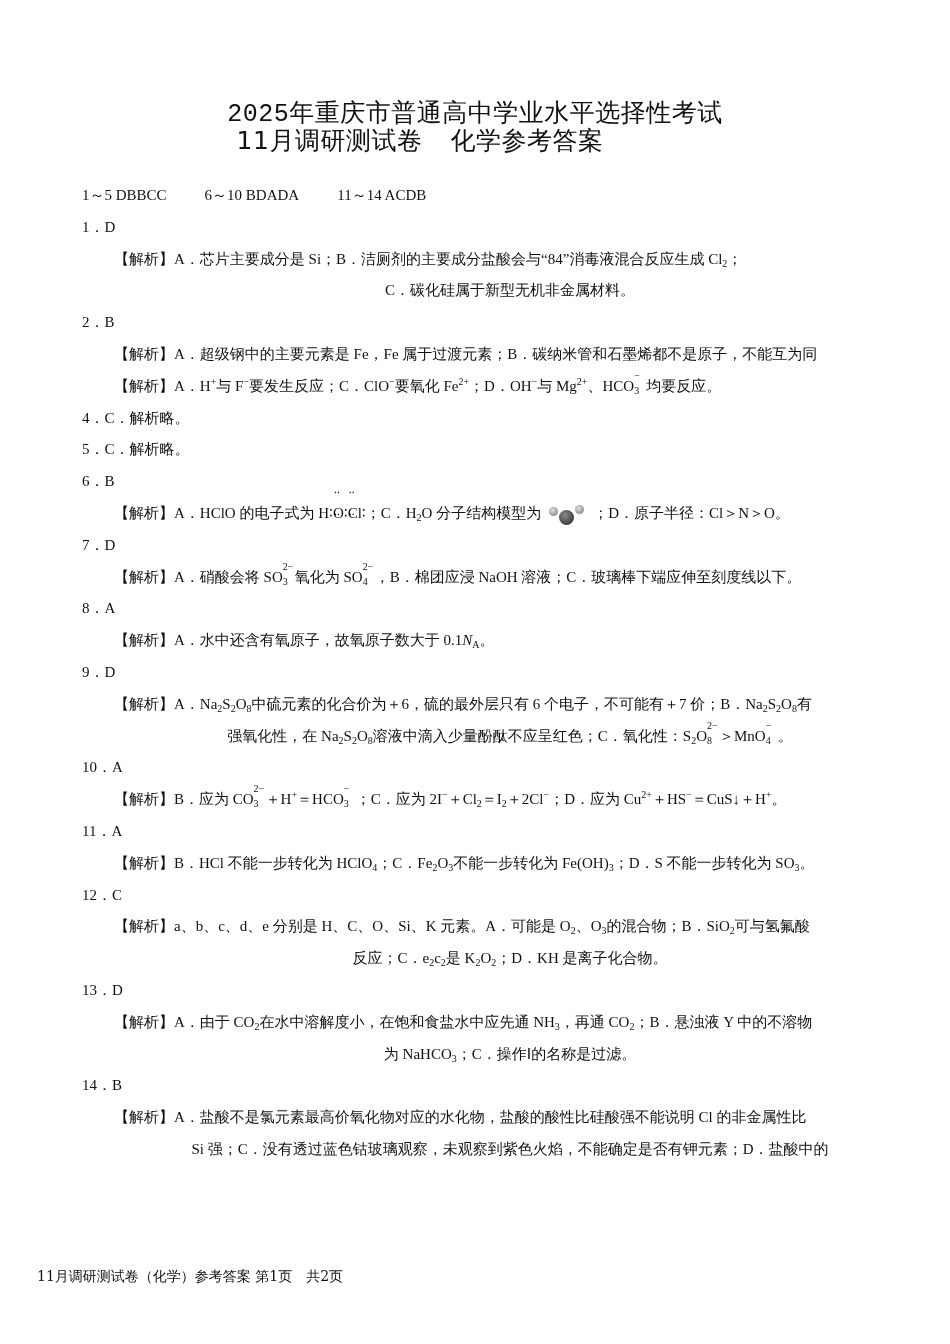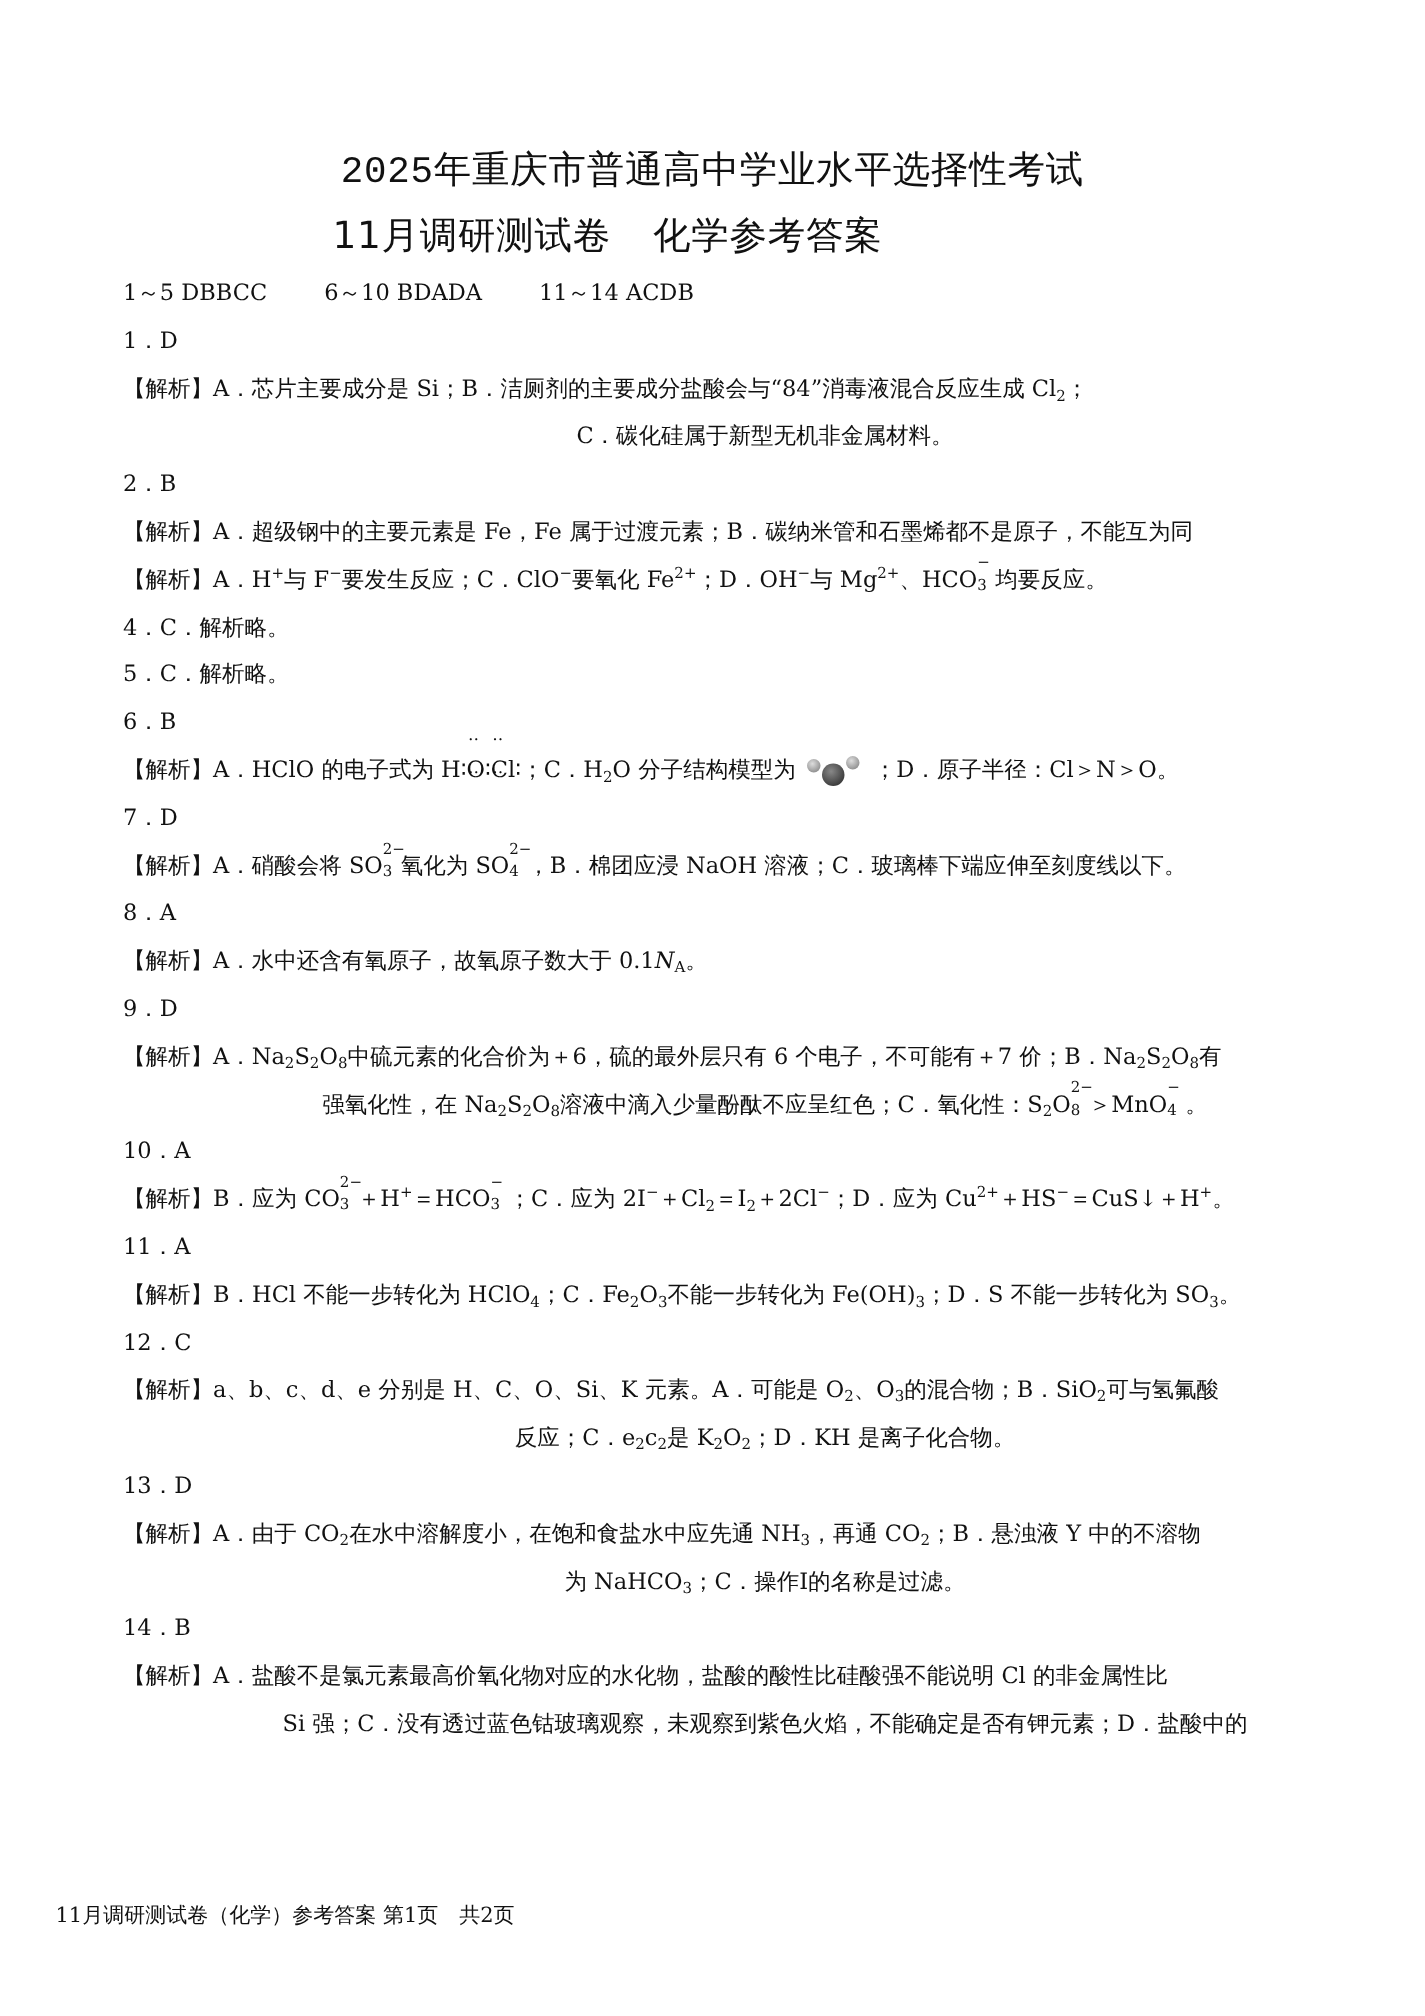--- a/index.html
+++ b/index.html
@@ -1,27 +1,27 @@
 <!DOCTYPE html>
 <html><head>
 <meta charset="utf-8">
 <style>
   html, body { margin: 0; padding: 0; background: #ffffff; }
   body { width: 950px; height: 1344px; position: relative; overflow: hidden;
          font-family: "DejaVu Serif", "Liberation Serif", serif; color: #111; }
   .title1 { position: absolute; top: 96px; left: 0; width: 950px; text-align: center;
             font-family: Liberation Mono, monospace; font-size: 25px; letter-spacing: 0.5px; }
-  .title2 { position: absolute; top: 140px; left: 0; width: 810px; text-align: center;
-            font-family: "DejaVu Sans", "Liberation Sans", sans-serif; font-size: 25px; letter-spacing: 0.5px; }
+  .title2 { position: absolute; top: 124px; left: 0; width: 810px; text-align: center;
+            font-family: "DejaVu Sans", "Liberation Sans", sans-serif; font-size: 25px; letter-spacing: 0.5px; padding-left: 15px; }
   .title2 .gap { display: inline-block; width: 28px; }
   .content { position: absolute; top: 180px; left: 82px; width: 790px; font-size: 15px; }
-  .line { height: 31.8px; line-height: 31.8px; white-space: nowrap; }
+  .line { height: 31.8px; line-height: 31.8px; white-space: nowrap; font-family: Liberation Serif, serif; }
   .indent { padding-left: 66px; text-align: center; }
   .keys span { display: inline-block; margin-right: 38px; }
-  .tag { letter-spacing: 0; }
+  .tag { letter-spacing: 0; margin-left: 32px; }
   sub { font-size: 10px; vertical-align: -3px; line-height: 0; }
   sup { font-size: 10px; vertical-align: 6px; line-height: 0; }
   .subsup { display: inline-block; position: relative; width: 12px; height: 1px; vertical-align: baseline; }
   .subsup .sp { position: absolute; left: 0; top: -19px; font-size: 10px; line-height: 10px; }
   .subsup .sb { position: absolute; left: 0; top: -4px; font-size: 10px; line-height: 10px; }
   .dotO { display: inline-block; position: relative; }
   .dotO::before { content: "‥"; position: absolute; top: -14px; left: 1px; font-size: 11px; line-height: 11px; }
   .dotO::after { content: "‥"; position: absolute; top: 8px; left: 1px; font-size: 11px; line-height: 11px; }
   .mol { display: inline-block; width: 40px; height: 20px; position: relative; vertical-align: middle; margin: 0 6px; }
   .mol .o { position: absolute; left: 12px; top: 5px; width: 15px; height: 15px; border-radius: 50%;

